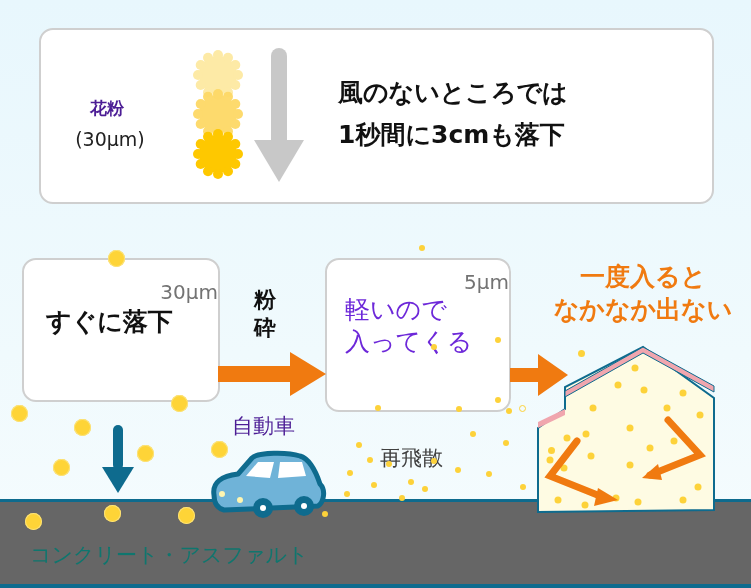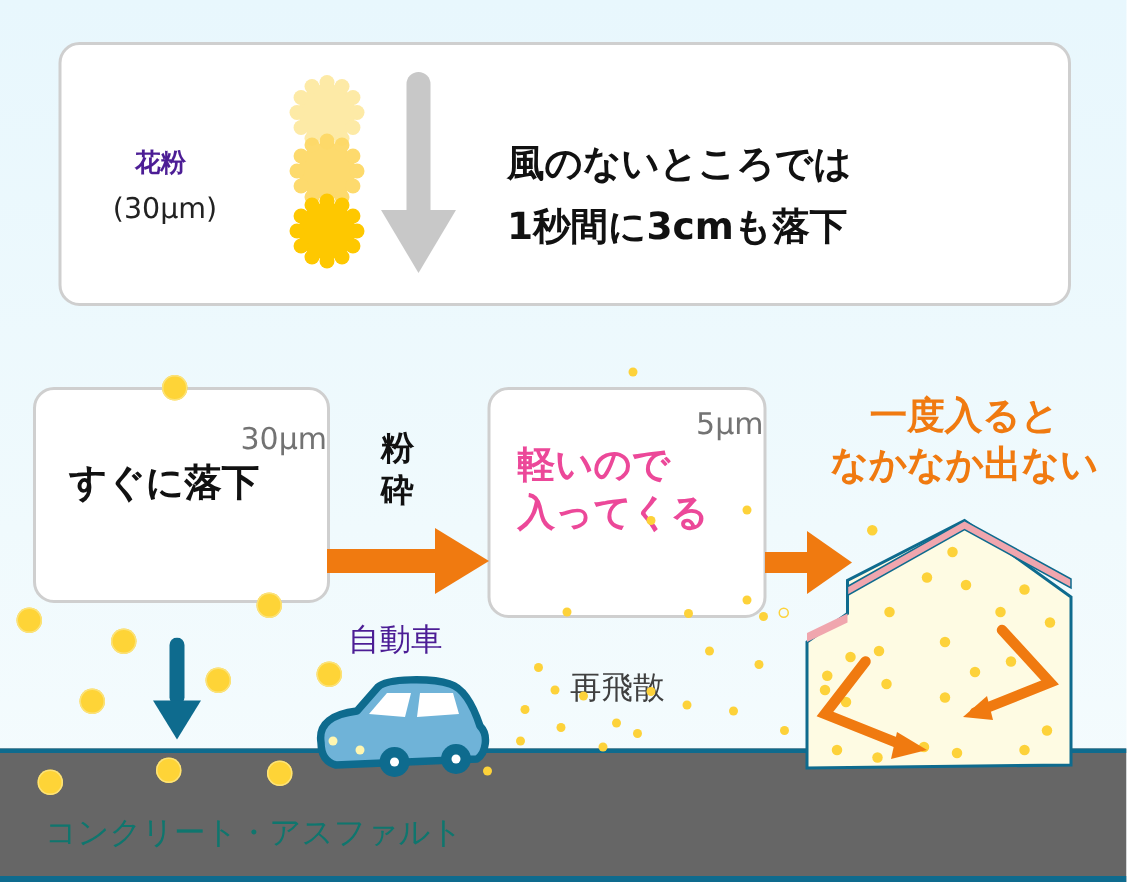--- a/index.html
+++ b/index.html
@@ -9,27 +9,27 @@
     font-family: "DejaVu Sans", "Liberation Sans", sans-serif;
   }
   .abs { position: absolute; }
   .card {
     position: absolute; background: #ffffff; border: 2px solid #cfcfcf;
     border-radius: 14px; box-sizing: border-box;
   }
   .top-card { left: 39px; top: 28px; width: 675px; height: 176px; }
   .pollen-label { left: 72px; top: 97px; width: 70px; text-align: center; font-weight: bold; font-size: 17px; color: #4c1d95; }
   .pollen-size { left: 60px; top: 128px; width: 100px; text-align: center; font-size: 19px; color: #222; }
-  .top-msg { left: 338px; top: 88px; font-size: 25px; font-weight: bold; color: #111; line-height: 42px; }
+  .top-msg { left: 338px; top: 72px; font-size: 25px; font-weight: bold; color: #111; line-height: 42px; }
 
   .card-left { left: 22px; top: 258px; width: 198px; height: 144px; }
   .card-mid { left: 325px; top: 258px; width: 186px; height: 154px; }
   .size-lbl { font-size: 20px; color: #737373; text-align: right; }
   .big-black { font-size: 25px; font-weight: bold; color: #111; line-height: 36px; }
-  .big-orange { font-size: 25px; font-weight: bold; color: #ec4899; line-height: 32px; }
+  .big-orange { font-size: 25px; font-weight: normal; color: #6d28d9; line-height: 32px; }
   .crush { left: 254px; top: 286px; font-size: 22px; font-weight: bold; color: #111; line-height: 28px; width: 30px; }
   .house-msg { left: 528px; top: 260px; width: 230px; text-align: center; font-size: 25px; font-weight: bold; color: #f07a10; line-height: 33px; }
   .car-lbl { left: 232px; top: 412px; font-size: 21px; color: #4c1d95; }
   .resc-lbl { left: 380px; top: 444px; font-size: 21px; color: #404040; }
   .ground { left: 0; top: 499px; width: 751px; height: 89px; background: #666666; border-top: 3px solid #0e6b8e; border-bottom: 4px solid #0e6b8e; box-sizing: border-box; }
   .ground-lbl { left: 30px; top: 541px; font-size: 21px; color: #0f766e; }
   .dot { position: absolute; border-radius: 50%; background: #fdd23a; }
   .dot.big { width: 17px; height: 17px; box-shadow: 0 0 0 1px #fbe27a inset; background: #fed437; }
 </style>
 </head>

